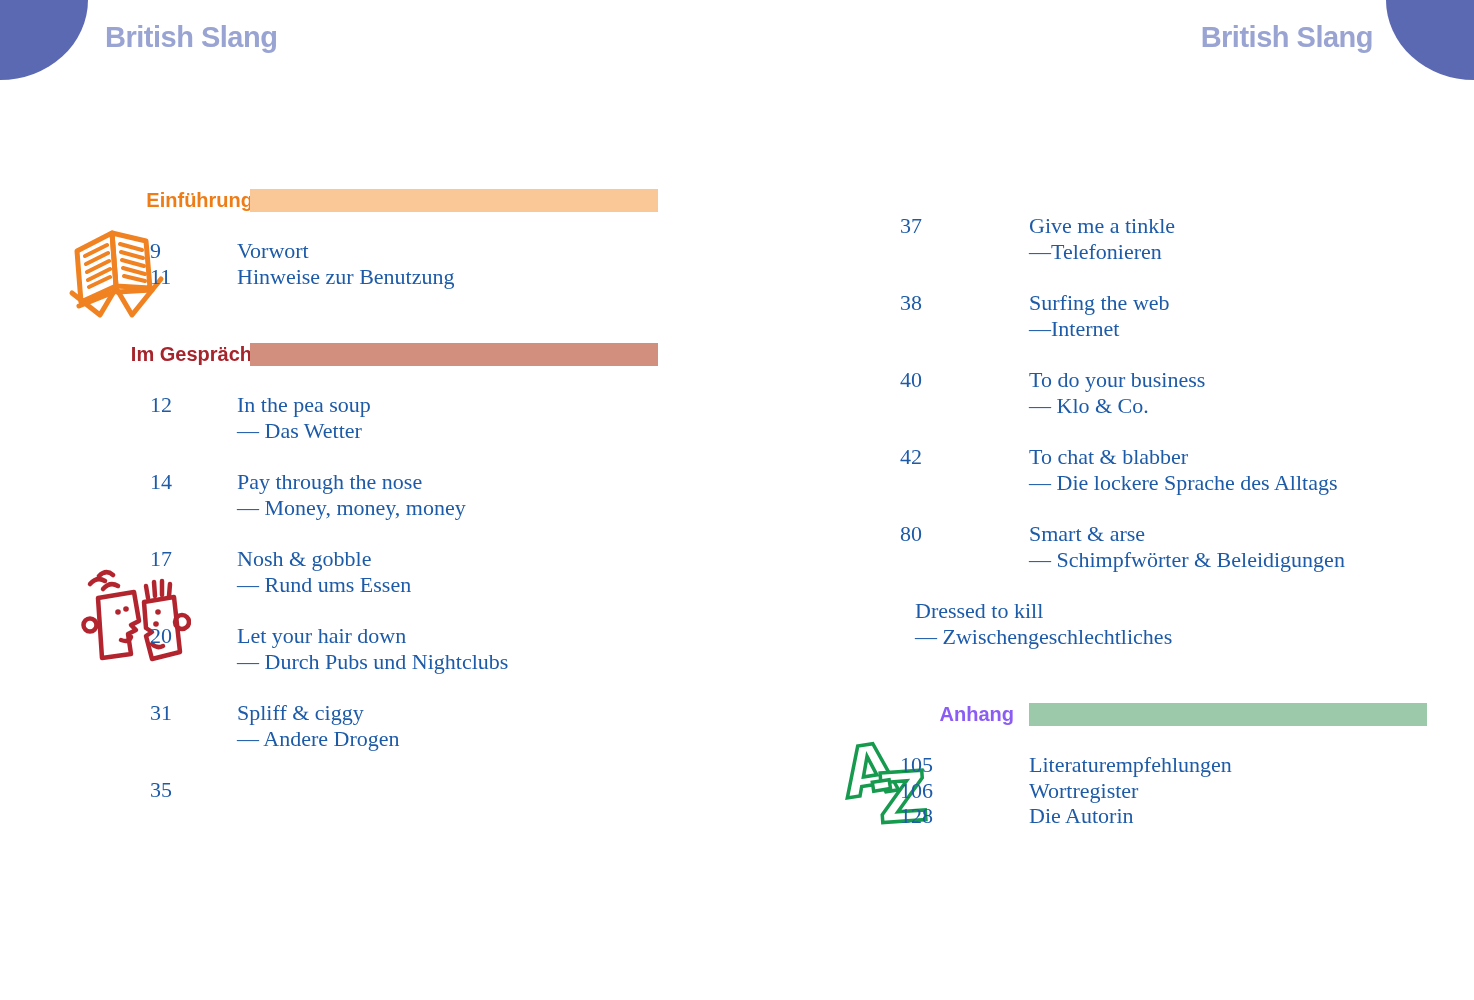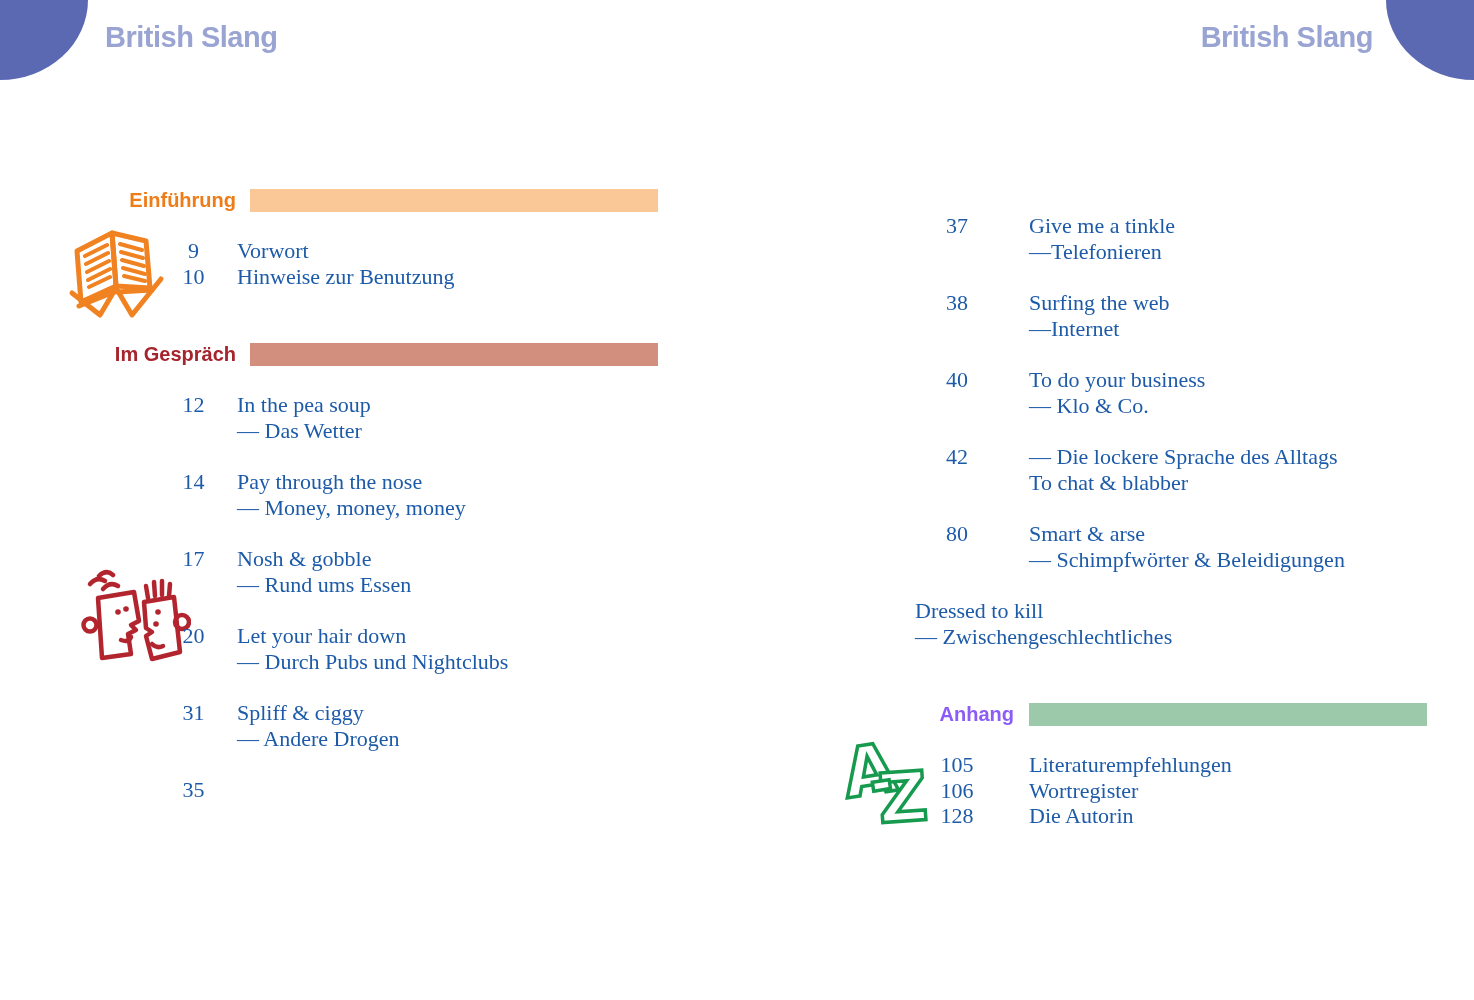--- a/index.html
+++ b/index.html
@@ -30,40 +30,40 @@
   .lbl-talk  { color:#a6242b; }
   .bar-talk  { background:#d28f7e; }
   .lbl-app   { color:#8b5cf6; }
   .bar-app   { background:#9bc9a9; }
 
   .entry {
     position:absolute; display:flex;
     color:#1d5ba8; font-family:"Liberation Serif", serif;
     font-size:22px; line-height:26px; white-space:nowrap;
   }
-  .entry .num { text-align:center; }
+  .entry .num { text-align:left; }
   .lp { left:150px; }
   .lp .num { width:87px; }
   .lp .titles { margin-left:0; }
   .rp { left:900px; }
   .rp .num { width:114px; }
   .rp .titles { margin-left:15px; }
 
   .icon { position:absolute; }
 </style>
 </head>
 <body>
 
 <div class="corner cl"></div>
 <div class="corner cr"></div>
 
 <div class="brand bl">British Slang</div>
 <div class="brand br">British Slang</div>
 
-<div class="sec-label lbl-intro" style="left:0;top:189px;width:236px;">Einführung</div>
+<div class="sec-label lbl-intro" style="left:17px;top:189px;width:236px;">Einführung</div>
 <div class="sec-bar bar-intro" style="left:250px;top:189px;width:408px;"></div>
 
 <div class="icon" style="left:64px;top:226px;width:105px;height:95px;">
   <svg width="105" height="95" viewBox="0 0 105 95">
     <g fill="none" stroke="#f08221" stroke-width="5" stroke-linecap="round" stroke-linejoin="round">
       <path d="M8,67 L36,89 L52,62 L68,89 L97,53"></path>
       <path d="M13,25 L48,7 L52,60 L17,76 Z"></path>
       <path d="M52,60 L48,7 L82,15 L86,62 Z"></path>
       <path d="M15,80 L50,66"></path>
       <path d="M53,66 L88,64"></path>
@@ -75,27 +75,27 @@
   </svg>
 </div>
 
 <div class="entry lp" style="top:238px">
   <div class="num">9</div>
   <div class="titles">
       <div>Vorwort</div>
     </div>
 </div>
 <div class="entry lp" style="top:264px">
-  <div class="num">10</div>
+  <div class="num">11</div>
   <div class="titles">
       <div>Hinweise zur Benutzung</div>
     </div>
 </div>
 
-<div class="sec-label lbl-talk" style="left:0;top:343px;width:236px;padding-left:40px;">Im Gespräch</div>
+<div class="sec-label lbl-talk" style="left:16px;top:343px;width:236px;padding-left:40px;">Im Gespräch</div>
 <div class="sec-bar bar-talk" style="left:250px;top:343px;width:408px;"></div>
 
 <div class="icon" style="left:76px;top:566px;width:115px;height:100px;">
   <svg width="115" height="100" viewBox="0 0 115 100">
     <g fill="none" stroke="#b2242e" stroke-width="4.5" stroke-linecap="round" stroke-linejoin="round">
       <path d="M22,32 L58,26 L63,55 L55,59 L60,64 L52,68 L55,88 L26,92 Z"></path>
       <circle cx="14" cy="59" r="6.5"></circle>
       <path d="M45,74 q8,3 10,-3"></path>
       <path d="M14,18 q7,-8 15,-3"></path>
       <path d="M27,23 q7,-8 15,-3"></path>
@@ -170,22 +170,22 @@
 <div class="entry rp" style="top:367px">
   <div class="num">40</div>
   <div class="titles">
     <div>To do your business</div>
     <div>— Klo &amp; Co.</div>
   </div>
 </div>
 <div class="entry rp" style="top:444px">
   <div class="num">42</div>
   <div class="titles">
+    <div>To chat &amp; blabber</div>
     <div>— Die lockere Sprache des Alltags</div>
-    <div>To chat &amp; blabber</div>
   </div>
 </div>
 <div class="entry rp" style="top:521px">
   <div class="num">80</div>
   <div class="titles">
     <div>Smart &amp; arse</div>
     <div>— Schimpfwörter &amp; Beleidigungen</div>
   </div>
 </div>
 <div class="entry rp" style="top:598px">

